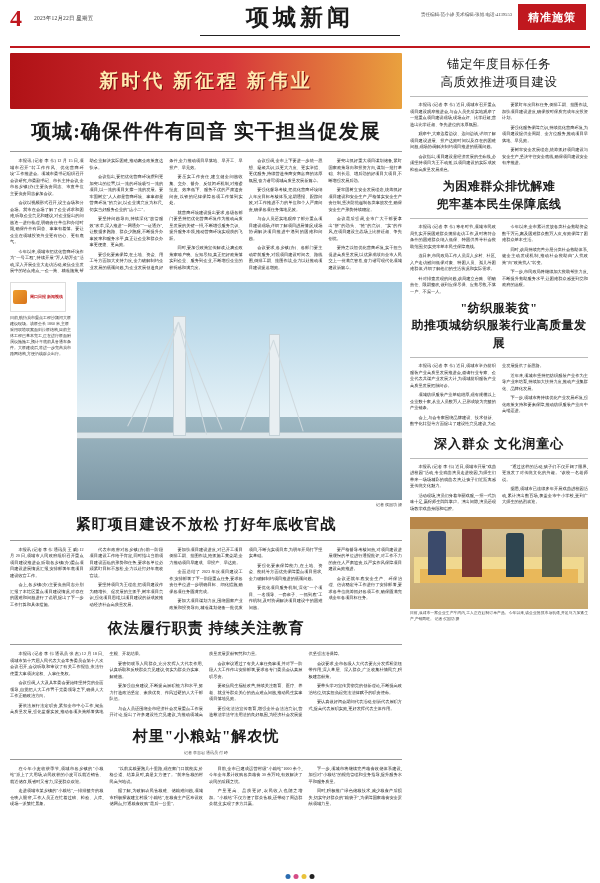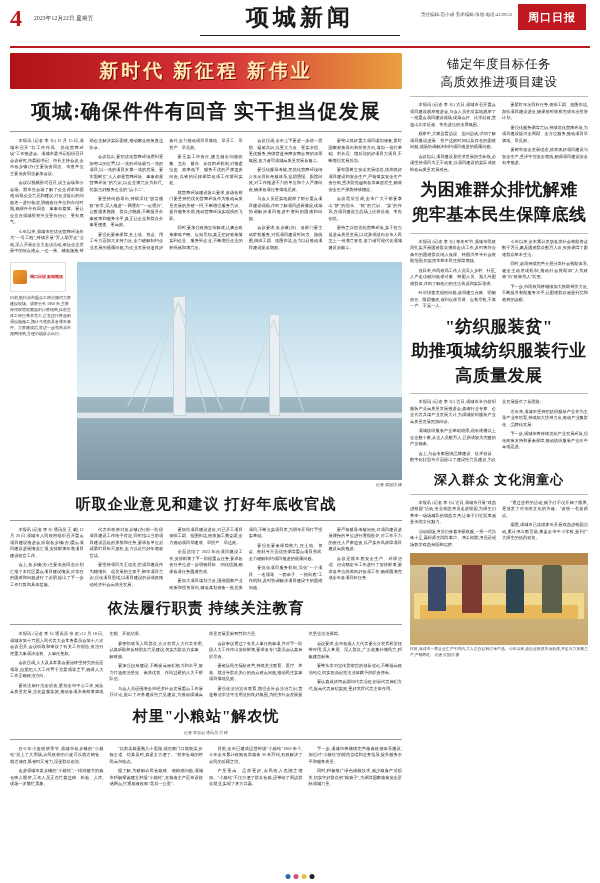--- a/index.html
+++ b/index.html
@@ -23,21 +23,21 @@
   .mh-contact{position:absolute;right:78px;top:12px;font-size:4.6px;color:#444;line-height:1.5;text-align:left;}
   .mh-logo{position:absolute;right:4px;top:4px;width:66px;height:24px;border:1px solid #c0181f;background:#c0181f;color:#fff;
            display:flex;align-items:center;justify-content:center;font-size:11px;font-weight:bold;letter-spacing:1px;}
 
   
   .grid{display:flex;gap:8px;margin-top:5px;}
   .left{width:392px;}
   .right{width:178px;}
 
   
-  .banner{height:36px;background:linear-gradient(90deg,#b01216,#d6353a 55%,#e9a13e);
+  .banner{height:56px;background:linear-gradient(90deg,#b01216,#d6353a 55%,#e9a13e);
           display:flex;align-items:center;justify-content:center;border-radius:1px;position:relative;overflow:hidden;}
   .banner .btxt{color:#ffe9b0;font-size:19px;font-weight:bold;letter-spacing:3px;
                 text-shadow:1px 1px 0 #7d0c10;font-family:"Liberation Serif",serif;}
 
   .lead-title{font-size:20px;font-weight:bold;text-align:center;margin:9px 0 6px;letter-spacing:1px;}
   .rule-thin{height:1px;background:#999;margin:4px 0 6px;}
 
   .cols-5{column-count:5;column-gap:6px;font-size:4.2px;line-height:1.55;text-align:justify;color:#222;}
   .cols-4{column-count:4;column-gap:6px;font-size:4.2px;line-height:1.55;text-align:justify;color:#222;}
   .cols-2{column-count:2;column-gap:6px;font-size:4.2px;line-height:1.55;text-align:justify;color:#222;}
@@ -58,21 +58,21 @@
   .deck{position:absolute;left:0;right:0;height:5px;background:#dde6ea;border-top:1px solid #b9c7cd;border-bottom:1px solid #aab8be;}
   .cable{position:absolute;background:#cfd9de;width:1px;transform-origin:top;}
   .photo-cap{font-size:4px;color:#444;text-align:right;margin-top:2px;}
 
   .sec-title{font-size:15px;font-weight:bold;text-align:center;margin:8px 0 6px;letter-spacing:1px;}
   .sec-title-sm{font-size:13px;font-weight:bold;text-align:center;margin:7px 0 5px;letter-spacing:1px;}
   .byline{font-size:4px;text-align:center;color:#555;margin:-2px 0 4px;}
 
   
   .r-title{font-size:12.5px;font-weight:normal;line-height:1.45;letter-spacing:.5px;text-align:center;margin:2px 0 5px;}
-  .r-title2{font-size:17px;font-weight:bold;line-height:1.45;letter-spacing:.5px;text-align:center;margin:5px 0 5px;}
+  .r-title2{font-size:12px;font-weight:bold;line-height:1.45;letter-spacing:.5px;text-align:center;margin:5px 0 5px;}
   .r-rule{height:1px;background:#bbb;margin:5px 0;}
   .r-photo{height:92px;margin-top:5px;background:linear-gradient(#d8c69a,#c8a96f);position:relative;overflow:hidden;}
   .r-photo .stall{position:absolute;background:#e8cf8c;}
   .r-photo .figure{position:absolute;border-radius:3px 3px 0 0;}
   .r-cap{font-size:3.8px;color:#444;margin-top:2px;line-height:1.5;text-align:justify;}
 
   .dots{position:absolute;left:50%;transform:translateX(-50%);bottom:4px;display:flex;gap:3px;}
   .dots i{width:5px;height:5px;border-radius:50%;display:block;}
 </style>
 </head>
@@ -81,21 +81,21 @@
 <div class="page">
 
   <div class="masthead">
     <div class="pagenum">4</div>
     <div class="mh-date">2023年12月22日 星期五</div>
     <div class="mh-title">
       <div class="zh">项城新闻</div>
       <div class="mh-rule"></div>
     </div>
     <div class="mh-contact">责任编辑:范小静  美术编辑:张旭  电话:4139553</div>
-    <div class="mh-logo">周口日报</div>
+    <div class="mh-logo">精准施策</div>
   </div>
 
   <div class="grid">
 
     <div class="left">
 
       <div class="banner">
         <div class="btxt">新时代 新征程 新伟业</div>
       </div>
 
@@ -142,21 +142,21 @@
           <div class="cable" style="left:101px;top:40px;height:116px;transform:rotate(26deg);"></div>
           <div class="cable" style="left:101px;top:40px;height:116px;transform:rotate(18deg);"></div>
           <div class="cable" style="left:101px;top:40px;height:116px;transform:rotate(-22deg);"></div>
           <div class="cable" style="left:101px;top:40px;height:116px;transform:rotate(-14deg);"></div>
           <div class="cable" style="left:196px;top:58px;height:96px;transform:rotate(20deg);"></div>
           <div class="cable" style="left:196px;top:58px;height:96px;transform:rotate(-18deg);"></div>
         </div>
       </div>
       <div class="photo-cap">记者 侯国功 摄</div>
 
-      <div class="sec-title">听取企业意见和建议  打好年底收官战</div>
+      <div class="sec-title">紧盯项目建设不放松  打好年底收官战</div>
       <div class="rule-thin"></div>
       <div class="cols-5">
         <p>本报讯 (记者 李 伟 通讯员 王 威) 12 月 20 日,项城市人民政府组织召开重点项目建设推进会,听取各乡镇(办)重点项目建设进展情况汇报,安排部署年底项目建设收官工作。</p>
         <p>会上,各乡镇(办)主要负责同志分别汇报了本辖区重点项目建设情况,对存在的困难和问题进行了说明,提出了下一步工作打算和具体措施。</p>
         <p>代表市政府对各乡镇(办)前一阶段项目建设工作给予肯定,同时指出当前项目建设面临的形势和任务,要求各单位必须紧盯目标不放松,全力以赴打好年底收官战。</p>
         <p>要坚持项目为王理念,把项目建设作为稳增长、促发展的主抓手,树牢项目意识,强化项目思维,以项目建设的新成效推动经济社会高质量发展。</p>
         <p>要加快项目建设进度,对已开工项目倒排工期、挂图作战,抢抓施工黄金期,全力推动项目早建成、早投产、早达效。</p>
         <p>全面总结了 2023 年度项目建设工作,安排部署了下一阶段重点任务,要求各责任单位进一步明确目标、细化措施,确保各项任务圆满完成。</p>
         <p>要加大项目谋划力度,围绕国家产业政策和投资导向,精准谋划储备一批优质项目,不断充实项目库,为明年开局打下坚实基础。</p>
         <p>要强化要素保障能力,在土地、资金、能耗等方面优先保障重点项目需求,全力破解制约项目推进的瓶颈问题。</p>

